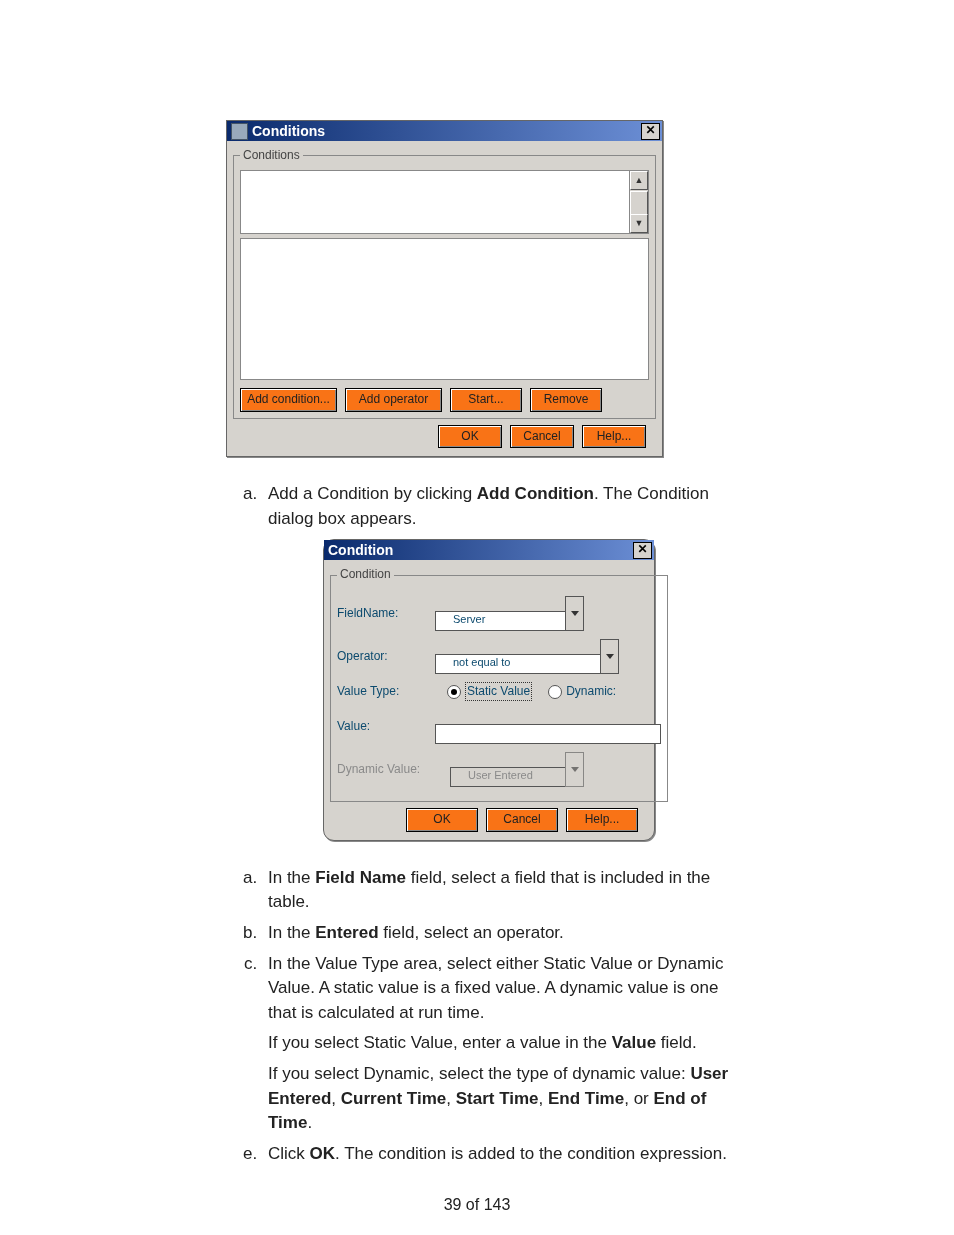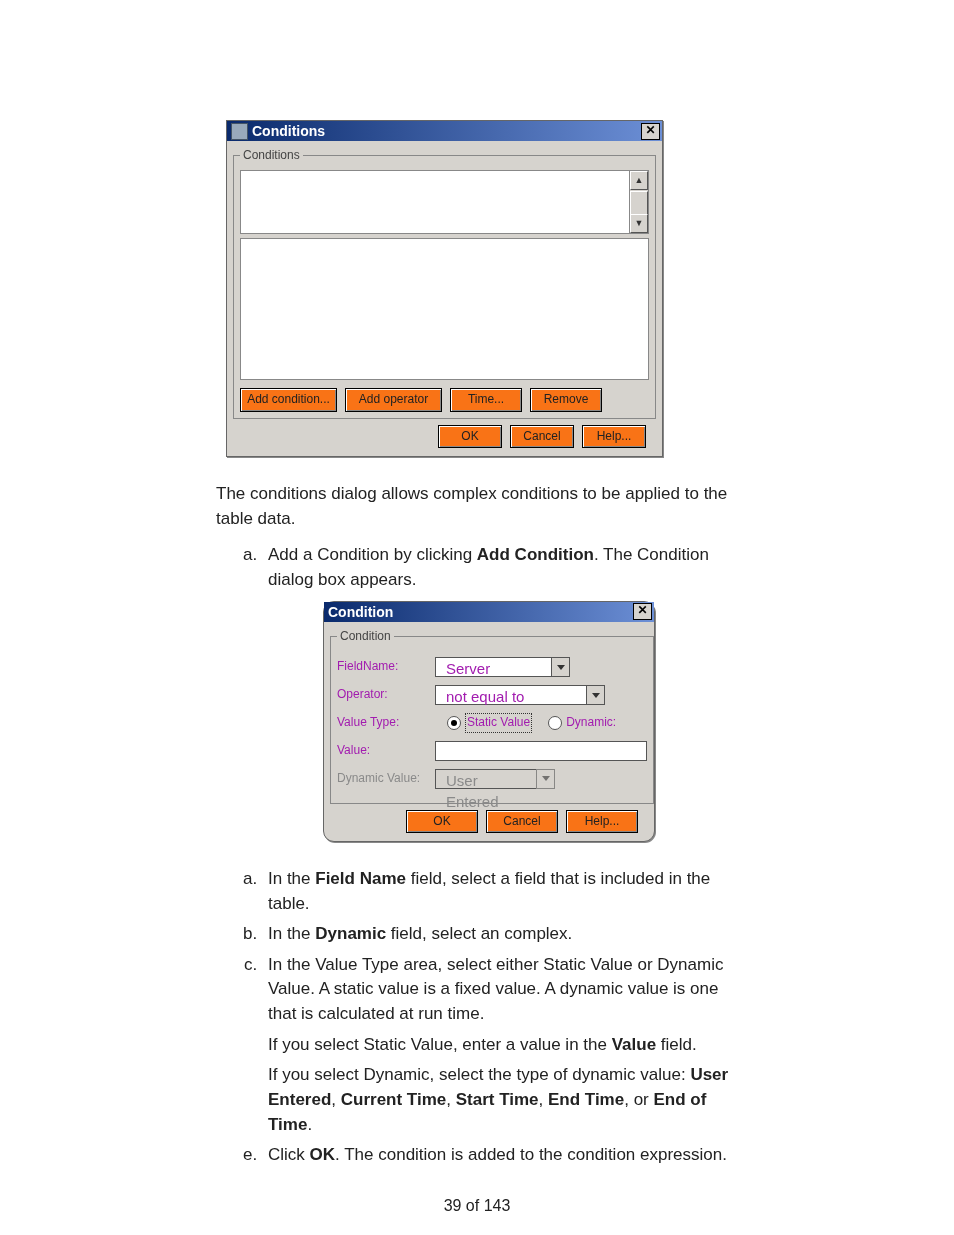--- a/index.html
+++ b/index.html
@@ -19,24 +19,24 @@
   .scrollbtn{height:17px;border:1px solid #fff;border-right-color:#555;border-bottom-color:#555;background:#d6d3ce;display:flex;align-items:center;justify-content:center;font-size:9px;color:#333;}
   .scrollthumb{height:22px;border:1px solid #fff;border-right-color:#555;border-bottom-color:#555;background:#d6d3ce;margin-top:1px;}
   .textarea{background:#fff;border:1px solid #888;height:140px;margin-bottom:8px;}
   .btnrow{display:flex;gap:8px;justify-content:flex-start;}
   .btnrow.right{justify-content:flex-end;}
   .dlgbody>.btnrow.right{margin-top:6px;padding-right:10px;}
   .wbtn{font-size:12px;background:#f97316;border:1px solid #000;box-shadow:inset 1px 1px 0 #fff,inset -1px -1px 0 #888;padding:2px 0;text-align:center;}
   .wbtn.b95{width:95px;}
   .wbtn.b70{width:70px;}
   .wbtn.b62{width:62px;}
-  .frow{display:flex;align-items:center;margin:8px 0;font-size:12px;color:#a21caf;}
+  .frow{display:flex;align-items:center;margin:8px 0;font-size:12px;color:#0c4a6e;}
   .frow .flabel{width:98px;}
-  .frow.disabled{color:#8a8a8a;}
-  .winput{background:#fff;border:1px solid #555;height:18px;font-size:15px;padding:0 10px;}
+  .frow.disabled{color:#8a8a8a;gap:15px;}
+  .winput{background:#fff;border:1px solid #555;height:18px;font-size:11px;padding:0 17px;margin-top:15px;}
   .wcombo{display:inline-flex;align-items:stretch;}
   .wcombo .winput{border-right:none;}
   .wcombo .ddbtn{width:17px;background:#d6d3ce;border:1px solid #555;display:flex;align-items:center;justify-content:center;}
   .wcombo .ddbtn::after{content:"";border-left:4px solid transparent;border-right:4px solid transparent;border-top:5px solid #333;}
   .radio{width:12px;height:12px;border:1px solid #555;border-radius:50%;background:#fff;display:inline-flex;align-items:center;justify-content:center;margin-right:4px;vertical-align:middle;}
   .radio.checked::after{content:"";width:6px;height:6px;background:#000;border-radius:50%;}
   .dashed{border:1px dotted #333;padding:0 1px;}
   .para{margin:22px 0 12px 0;}
   ol.alpha{list-style:lower-alpha;padding-left:46px;margin:0;}
   ol.alpha>li{padding-left:6px;margin:6px 0;}
@@ -64,33 +64,32 @@
             <div class="scrollbtn">▲</div>
             <div class="scrollthumb"></div>
             <div style="flex:1"></div>
             <div class="scrollbtn" style="position:absolute;bottom:0;left:0;right:0;">▼</div>
           </div>
         </div>
         <div class="textarea"></div>
         <div class="btnrow">
           <div class="wbtn b95">Add condition...</div>
           <div class="wbtn b95">Add operator</div>
-          <div class="wbtn b70">Time...</div>
+          <div class="wbtn b70">Start...</div>
           <div class="wbtn b70">Remove</div>
         </div>
       </fieldset>
       <div class="btnrow right">
         <div class="wbtn b62">OK</div>
         <div class="wbtn b62">Cancel</div>
         <div class="wbtn b62">Help...</div>
       </div>
     </div>
   </div>
 
-  <div class="para">The conditions dialog allows complex conditions to be applied to the table data.</div>
 
   <ol class="alpha">
     <li>
       <span class="sp">Add a Condition by clicking </span><b class="sp">Add Condition</b><span class="sp">. The Condition dialog box appears.</span>
 
       
       <div class="dialog condition">
         <div class="titlebar">
           <span class="ttext">Condition</span>
           <span class="closebtn">✕</span>
@@ -146,21 +145,21 @@
         </div>
       </div>
     </li>
   </ol>
 
   <ol class="alpha">
     <li>
       <span class="sp">In the </span><b class="sp">Field Name</b><span class="sp"> field, select a field that is included in the table.</span>
     </li>
     <li>
-      <span class="sp">In the </span><b class="sp">Dynamic</b><span class="sp"> field, select an complex.</span>
+      <span class="sp">In the </span><b class="sp">Entered</b><span class="sp"> field, select an operator.</span>
     </li>
     <li>
       <span>In the Value Type area, select either Static Value or Dynamic Value. A static value is a fixed value. A dynamic value is one that is calculated at run time.</span>
       <div class="sub">
         <span class="sp">If you select Static Value, enter a value in the </span><b class="sp">Value</b><span class="sp"> field.</span>
       </div>
       <div class="sub">
         <span class="sp">If you select Dynamic, select the type of dynamic value: </span><b class="sp">User Entered</b><span class="sp">, </span><b class="sp">Current Time</b><span class="sp">, </span><b class="sp">Start Time</b><span class="sp">, </span><b class="sp">End Time</b><span class="sp">, or </span><b class="sp">End of Time</b><span class="sp">.</span>
       </div>
     </li>

